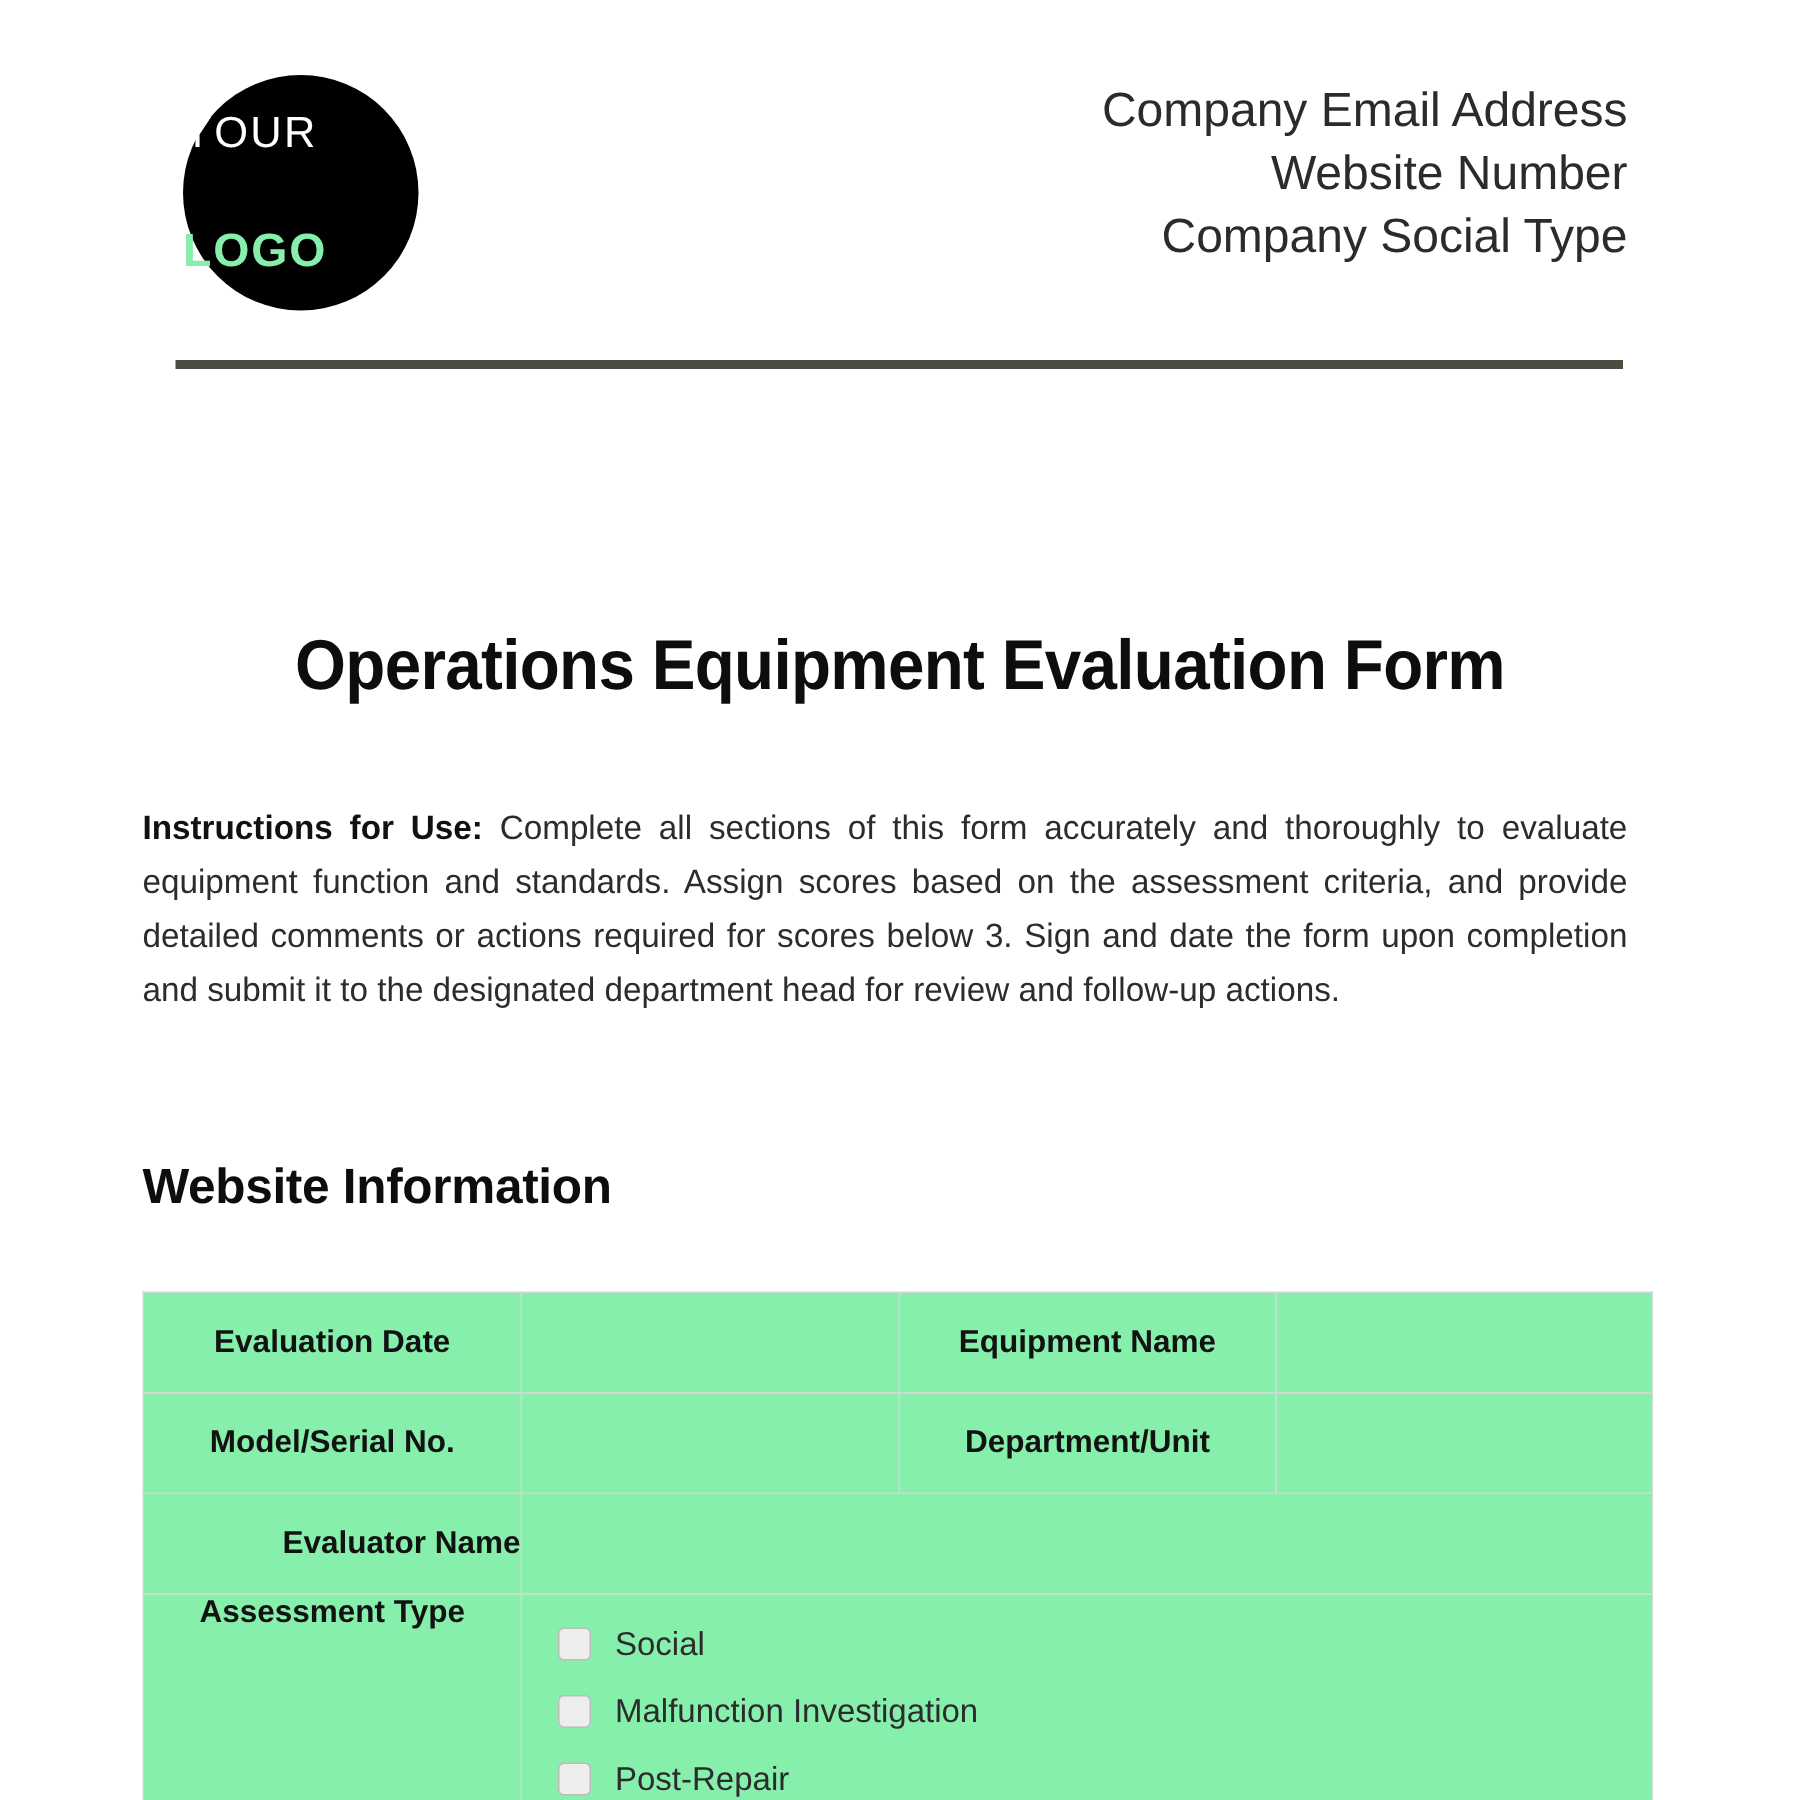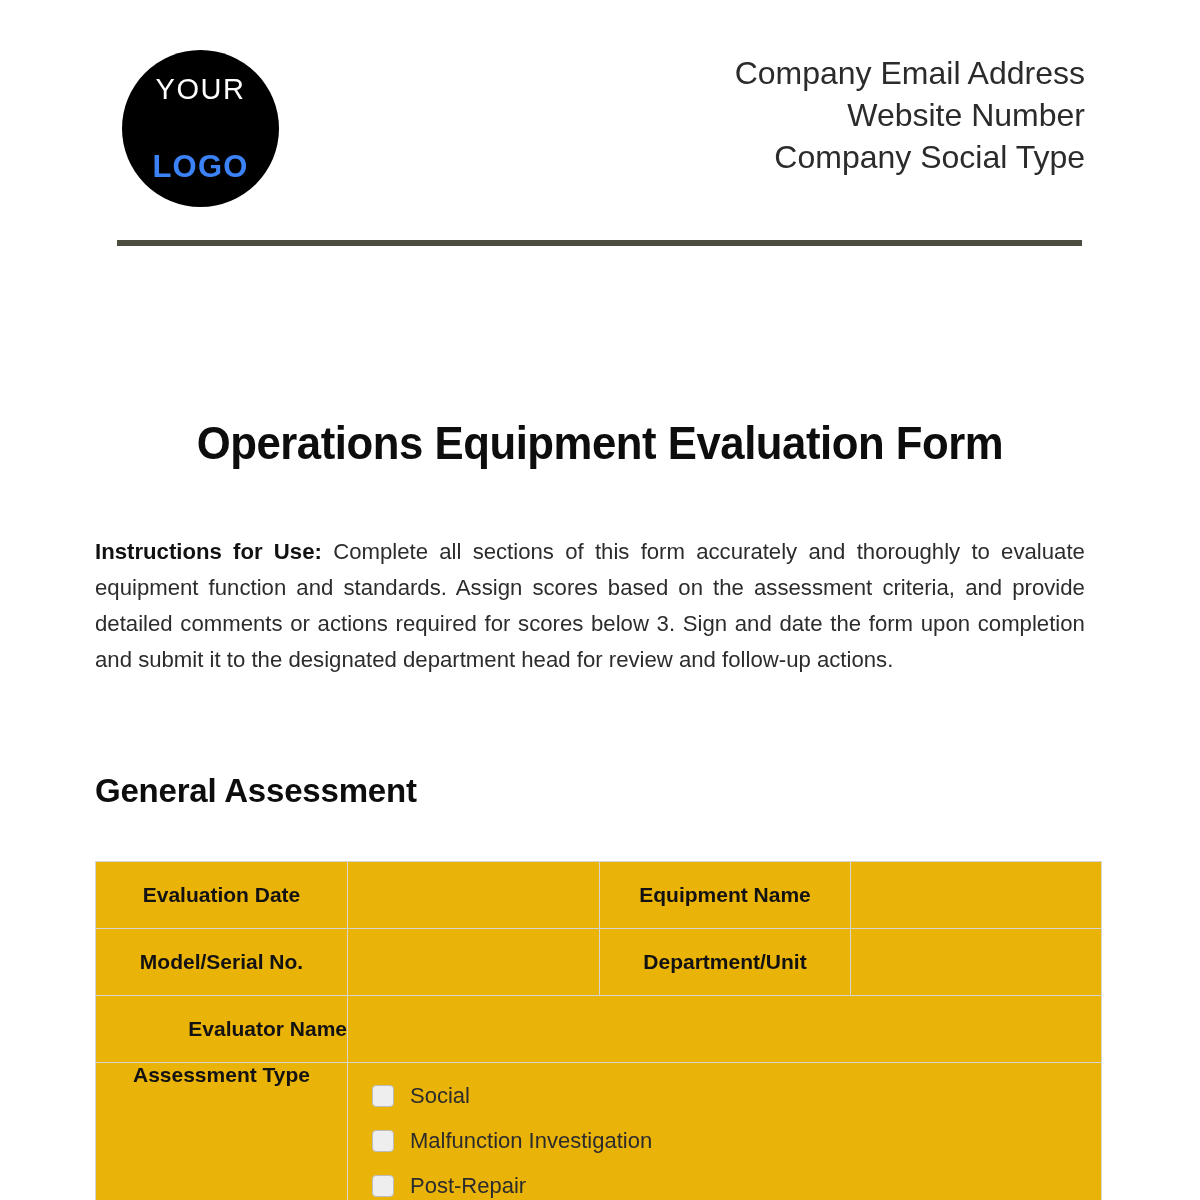--- a/index.html
+++ b/index.html
@@ -33,35 +33,35 @@
   .logo {
     position: absolute;
     left: 122px;
     top: 50px;
     width: 157px;
     height: 157px;
     border-radius: 50%;
     background: #000000;
     display: flex;
     flex-direction: column;
-    align-items: center;
+    align-items: flex-start;
     justify-content: center;
     line-height: 1;
     gap: 44px;
   }
   .logo-top {
     color: #ffffff;
     font-family: "Liberation Sans", sans-serif;
     font-size: 29px;
     font-weight: 300;
     letter-spacing: 1.5px;
     margin-bottom: 3px;
   }
   .logo-bottom {
-    color: #3b82f6;
+    color: #86efac;
     font-family: "Liberation Sans", sans-serif;
     font-size: 31px;
     font-weight: 700;
     letter-spacing: 1.2px;
   }
 
   .contact-block {
     position: absolute;
     right: 115px;
     top: 52px;
@@ -139,21 +139,21 @@
   }
   table.info-table {
     width: 1006px;
     border-collapse: collapse;
     table-layout: fixed;
   }
   table.info-table td {
     border: 1px solid #d5d5d5;
     padding: 0;
     vertical-align: middle;
-    background: #eab308;
+    background: #86efac;
   }
   td.lbl {
     text-align: center;
     font-family: "Liberation Sans", sans-serif;
     font-size: 21px;
     font-weight: 700;
     color: #121212;
     padding: 6px 8px;
   }
   td.val { background: #ffffff; }
@@ -210,21 +210,21 @@
       <div class="contact-line">Company Social Type</div>
     </div>
 
     <div class="header-rule"></div>
   </div>
 
   <div class="doc-title">Operations Equipment Evaluation Form</div>
 
   <div class="instructions"><b>Instructions for Use:</b><span> Complete all sections of this form accurately and thoroughly to evaluate equipment function and standards. Assign scores based on the assessment criteria, and provide detailed comments or actions required for scores below 3. Sign and date the form upon completion and submit it to the designated department head for review and follow-up actions.</span></div>
 
-  <div class="section-heading">General Assessment</div>
+  <div class="section-heading">Website Information</div>
 
   <div class="info-table-wrap">
     <table class="info-table">
       <colgroup>
         <col style="width:252px">
         <col style="width:252px">
         <col style="width:251px">
         <col style="width:251px">
       </colgroup>
       <tbody>

